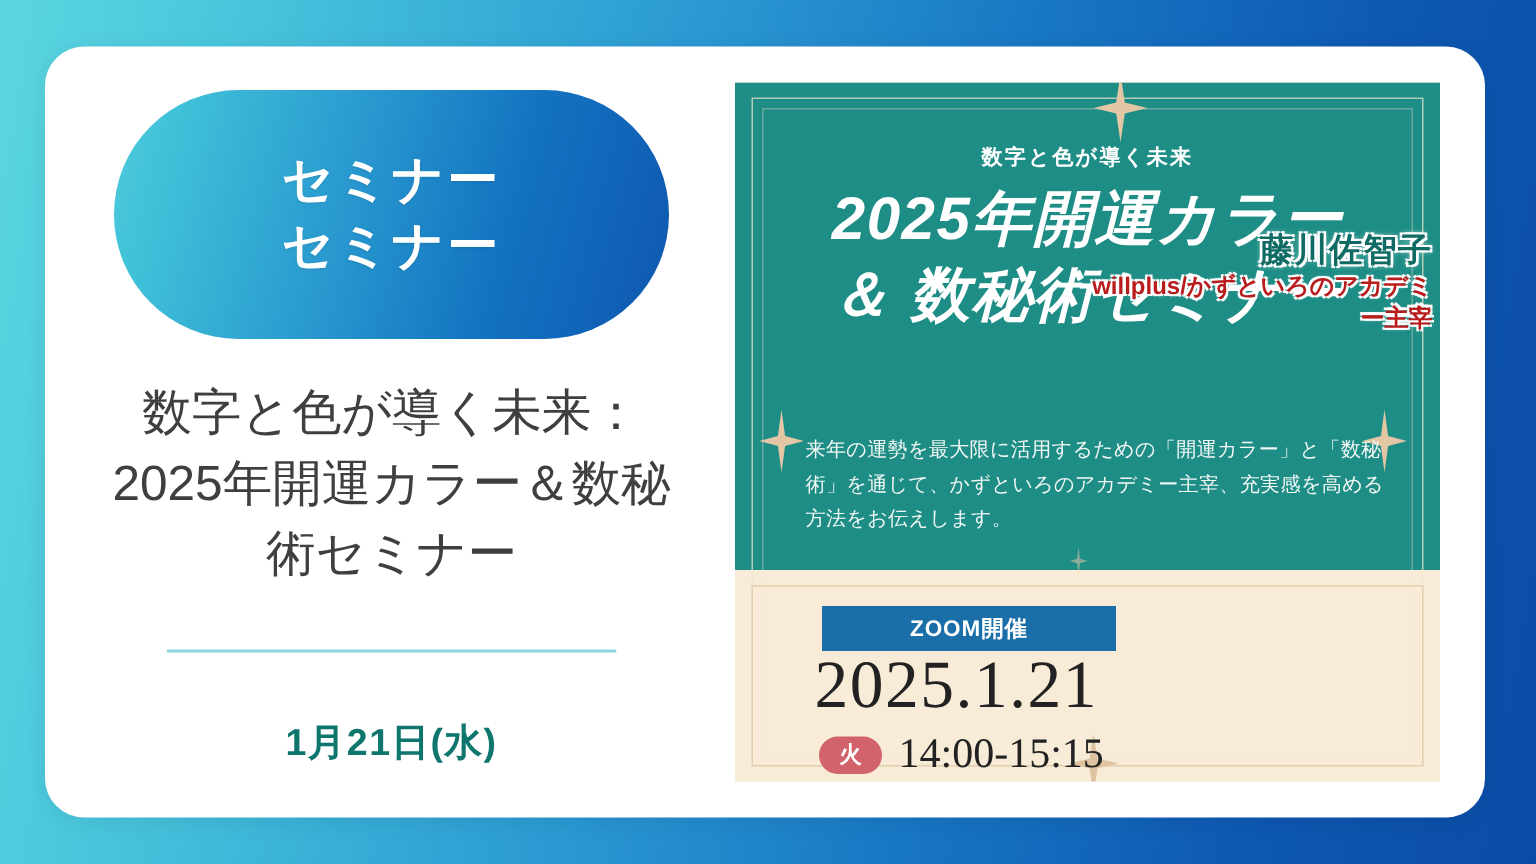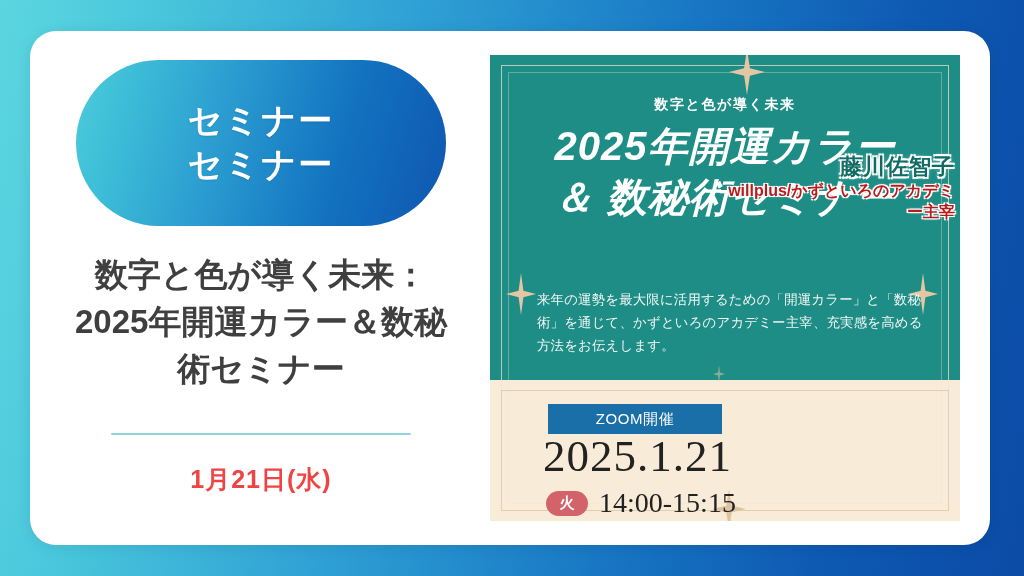--- a/index.html
+++ b/index.html
@@ -27,28 +27,28 @@
     background:linear-gradient(105deg,#4FCBDC 0%,#3FC0D8 12%,#2A9BD0 40%,#1272C0 70%,#0F57B0 100%);
     display:flex;flex-direction:column;align-items:center;justify-content:center;
     color:#fff;
   }
   .badge-l1,.badge-l2{
     font-size:34px;font-weight:700;letter-spacing:2px;line-height:1.28;
     text-shadow:0 1px 2px rgba(0,0,0,.10);
   }
   .headline{
     margin-top:26px;width:400px;text-align:center;
-    font-size:33px;font-weight:700;line-height:1.42;color:#3f3f3f;
+    font-size:33px;font-weight:400;line-height:1.42;color:#3f3f3f;
     letter-spacing:0px;
   }
   .divider{
     margin-top:40px;width:300px;height:2px;background:#8fd5df;border-radius:2px;
   }
   .date{
-    margin-top:28px;font-size:25px;font-weight:700;color:#ef4444;letter-spacing:1px;
+    margin-top:43px;font-size:25px;font-weight:700;color:#0f766e;letter-spacing:1px;
   }
 
   
   .poster{
     position:absolute;left:460px;top:24px;width:470px;height:466px;
     background:#e9ddc7;overflow:hidden;
   }
   .poster-teal{
     position:absolute;left:0;top:0;width:100%;height:325px;background:#1d8d85;
   }
@@ -94,23 +94,23 @@
   .p-sub{
     position:absolute;left:0;right:0;top:194px;text-align:center;
     color:#fff;font-size:13px;font-weight:700;letter-spacing:.4px;
   }
   .p-body{
     position:absolute;left:47px;right:30px;top:233px;
     color:#f2f7f5;font-size:13.4px;line-height:1.72;letter-spacing:.2px;
   }
 
   .zoom-pill{
-    position:absolute;left:58px;top:349px;width:174px;height:30px;
+    position:absolute;left:58px;top:349px;width:196px;height:30px;
     background:#1a6fa8;color:#fff;display:flex;align-items:center;justify-content:center;
-    font-size:15px;font-weight:400;letter-spacing:.6px;
+    font-size:15px;font-weight:700;letter-spacing:.6px;
   }
   .bigdate{
     position:absolute;left:53px;top:378px;
     font-family:"Liberation Serif","DejaVu Serif",serif;
     font-size:45px;color:#222;letter-spacing:1px;line-height:1.06;
   }
   .timerow{
     position:absolute;left:56px;top:432px;display:flex;align-items:center;gap:11px;
   }
   .dow{

